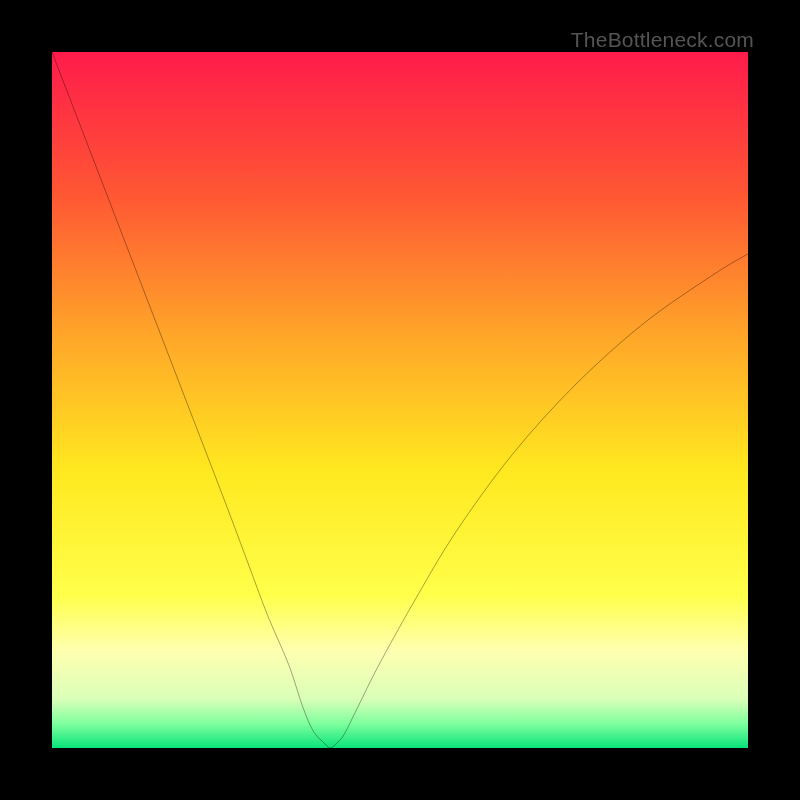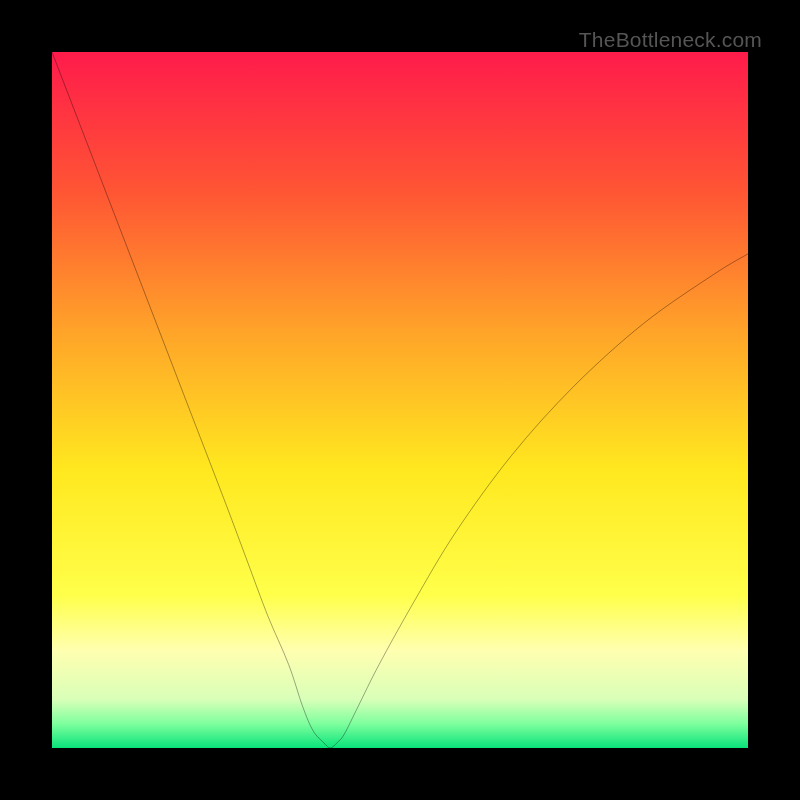--- a/index.html
+++ b/index.html
@@ -33,21 +33,21 @@
   }
   svg.curve-layer {
     position: absolute;
     inset: 0;
     width: 100%;
     height: 100%;
   }
   .watermark {
     position: absolute;
     top: 2px;
-    right: 12px;
+    right: 20px;
     color: #555;
     font-size: 21px;
     font-family: Arial, Helvetica, sans-serif;
     letter-spacing: 0.2px;
     user-select: none;
   }
 </style>
 </head>
 <body>
 

